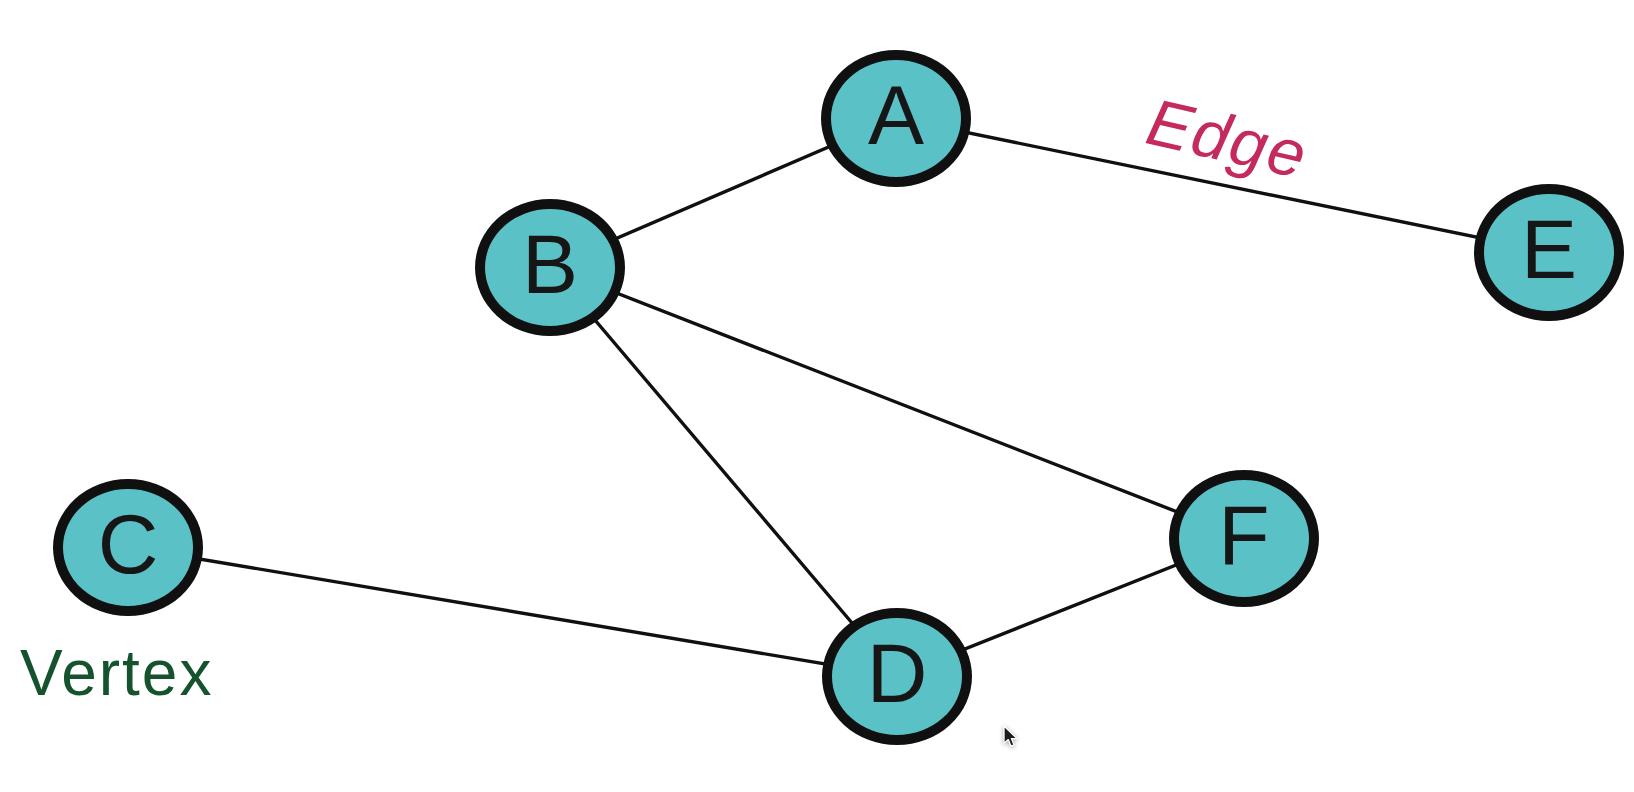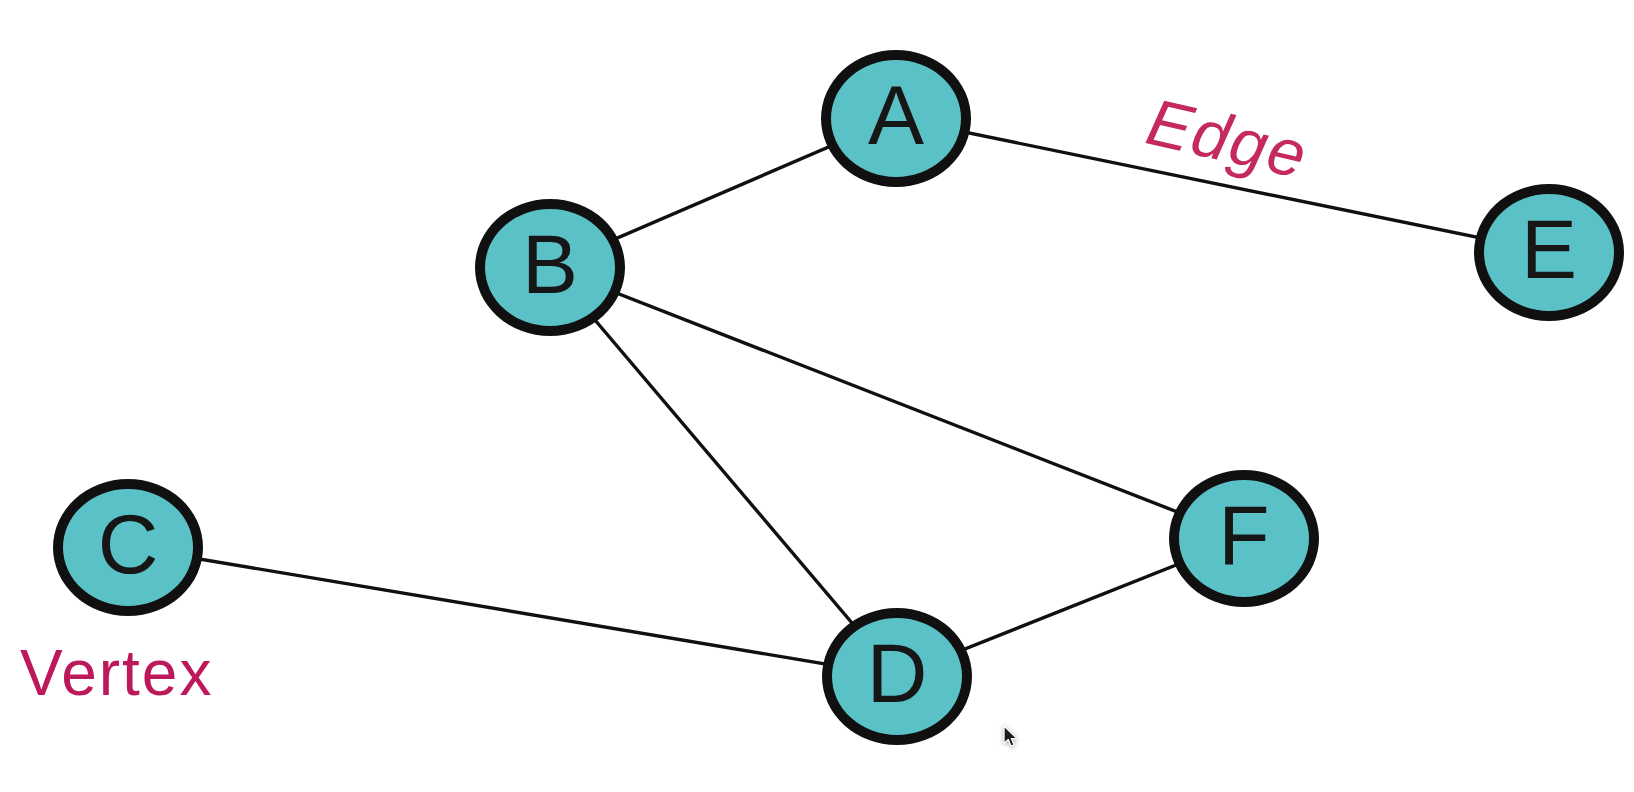--- a/index.html
+++ b/index.html
@@ -86,17 +86,17 @@
         <span style="color: rgb(22, 22, 22);">D</span>
       </div>
       <div class="node" style="left: 1474px; top: 183.5px; background: rgb(90, 194, 199); border-color: rgb(16, 16, 16);">
         <span style="color: rgb(22, 22, 22);">E</span>
       </div>
       <div class="node" style="left: 1169px; top: 469.5px; background: rgb(90, 194, 199); border-color: rgb(16, 16, 16);">
         <span style="color: rgb(22, 22, 22);">F</span>
       </div>
     </div>
   <div class="annotation" style="left: 1156px; top: 88px; color: rgb(196, 42, 92); font-size: 66px; font-style: italic; transform: rotate(13deg);">Edge</div>
-  <div class="annotation" style="left: 20px; top: 641px; color: #be185d; font-size: 64px; font-style: normal; transform: rotate(0deg);">Vertex</div>
+  <div class="annotation" style="left: 20px; top: 641px; color: #14532d; font-size: 64px; font-style: normal; transform: rotate(0deg);">Vertex</div>
   <svg id="cursor" width="18" height="25" viewBox="0 0 18 25" style="left: 1002px; top: 725px;">
     <path d="M2 1 L2 18.2 L6.3 14.6 L9 21.2 L12.1 19.9 L9.4 13.6 L15 13.6 Z" fill="#1c1c1c" stroke="#ffffff" stroke-width="1.3" stroke-linejoin="round"></path>
   </svg>
 </div>
 
 </body></html>

